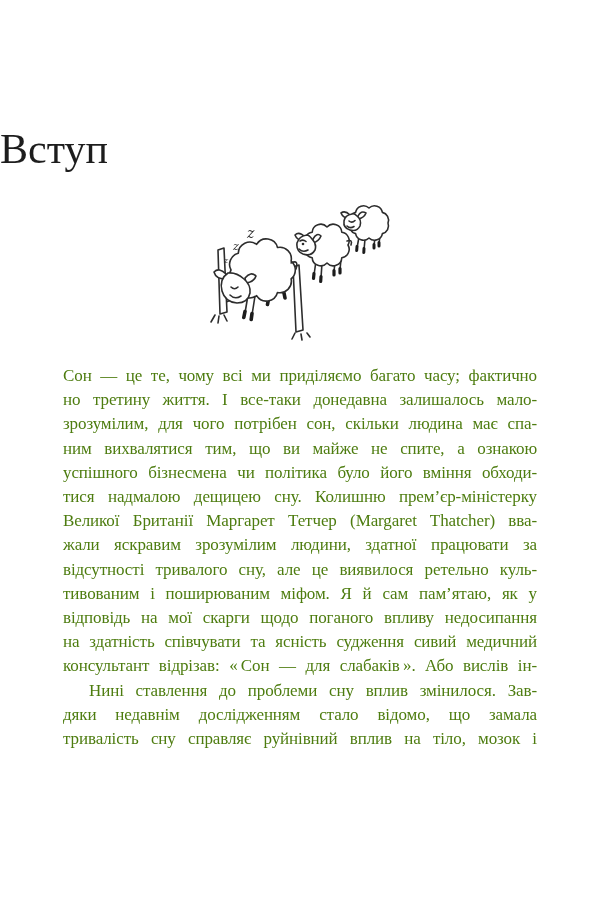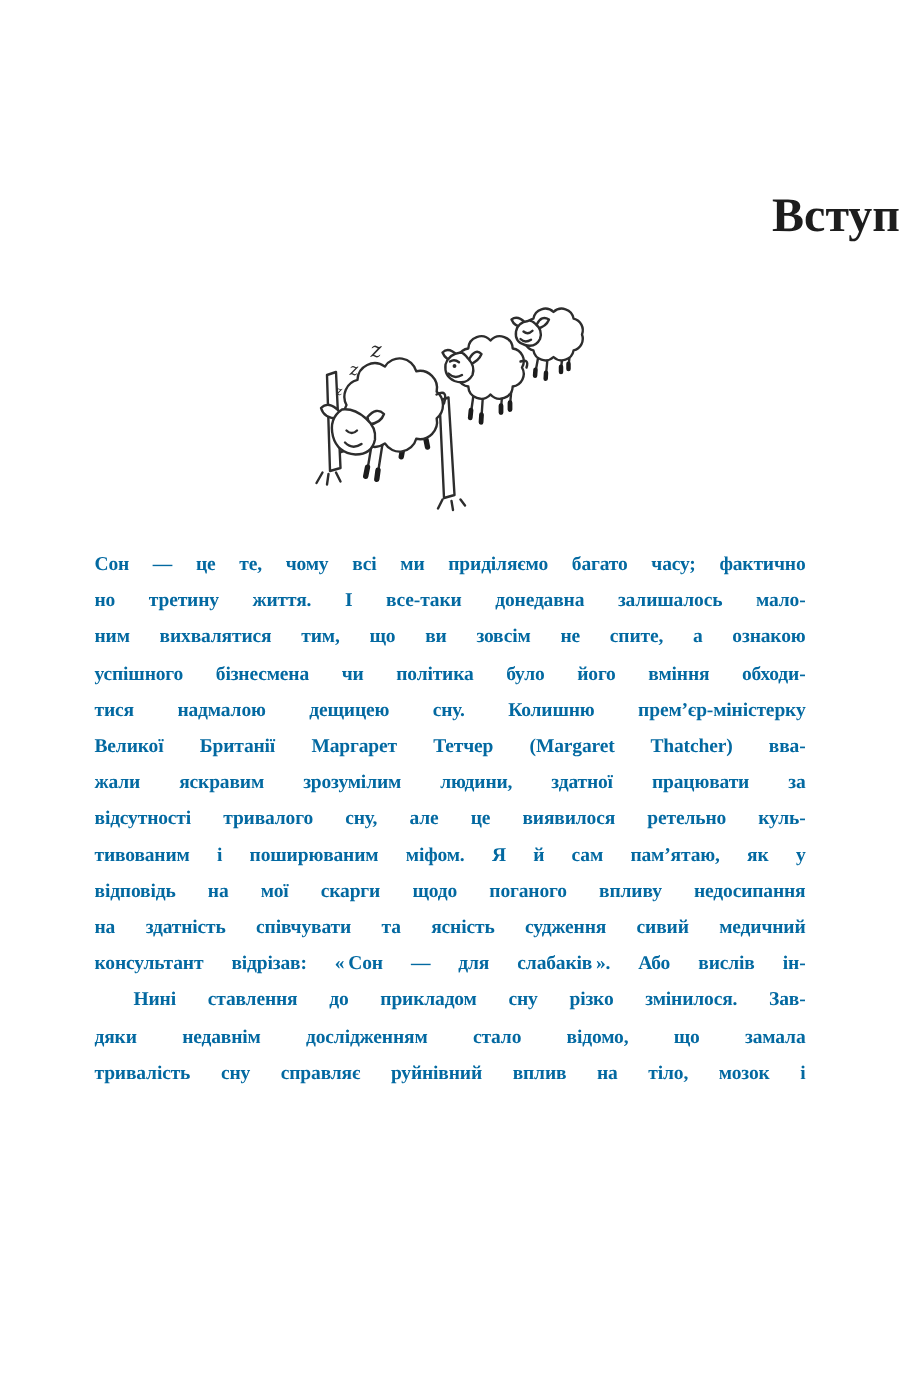--- a/index.html
+++ b/index.html
@@ -14,43 +14,42 @@
     background: #ffffff;
     overflow: hidden;
     font-family: "Liberation Serif", serif;
     color: #1d1d1d;
   }
   .chapter-title {
     position: absolute;
     top: 126px;
     left: 0;
     width: 100%;
-    text-align: right;
-    font-size: 32px;
+    text-align: left;
+    font-size: 42px;
     line-height: 1.1;
-    font-weight: 700;
+    font-weight: 400;
     color: #1d1d1d;
   }
   .illustration {
     position: absolute;
     left: 203px;
     top: 199px;
     width: 195px;
     height: 143px;
   }
   .illustration svg { display: block; width: 100%; height: 100%; }
   .body-text {
     position: absolute;
     left: 63px;
     top: 364px;
     width: 474px;
-    font-size: 13px;
+    font-size: 17px;
     letter-spacing: -0.1px;
-    color: #0369a1;
-    font-weight: bold;
+    color: #4d7c0f;
   }
   .line {
     line-height: 24.2px;
     text-align: justify;
     text-align-last: justify;
   }
   .line.left-last { text-align-last: left; }
   .line.indent { text-indent: 26px; }
   .zzz-letter {
     font-family: "DejaVu Serif", serif;
@@ -116,28 +115,29 @@
         <path d="M149,15 Q142,16 141,22 Q140,29 147,31 Q154,33 157,27 Q159,21 154,17 Q151,14 149,15 Z" fill="#ffffff"></path>
         <path d="M146,22 q3,2.5 6,-0.5"></path>
         <path d="M144,27 q3,3 7,0.5"></path>
       </g>
     </svg>
   </div>
 
   <div class="body-text">
       <div class="line">Сон — це те, чому всі ми приділяємо багато часу; фактично</div>
       <div class="line">но третину життя. І все-таки донедавна залишалось мало-</div>
-      <div class="line">ним вихвалятися тим, що ви зовсім не спите, а ознакою</div>
+      <div class="line">зрозумілим, для чого потрібен сон, скільки людина має спа-</div>
+      <div class="line">ним вихвалятися тим, що ви майже не спите, а ознакою</div>
       <div class="line">успішного бізнесмена чи політика було його вміння обходи-</div>
       <div class="line">тися надмалою дещицею сну. Колишню прем’єр-міністерку</div>
       <div class="line">Великої Британії Маргарет Тетчер (Margaret Thatcher) вва-</div>
       <div class="line">жали яскравим зрозумілим людини, здатної працювати за</div>
       <div class="line">відсутності тривалого сну, але це виявилося ретельно куль-</div>
       <div class="line">тивованим і поширюваним міфом. Я й сам пам’ятаю, як у</div>
       <div class="line">відповідь на мої скарги щодо поганого впливу недосипання</div>
       <div class="line">на здатність співчувати та ясність судження сивий медичний</div>
       <div class="line">консультант відрізав: « Сон — для слабаків ». Або вислів ін-</div>
-      <div class="line indent">Нині ставлення до прикладом сну різко змінилося. Зав-</div>
+      <div class="line indent">Нині ставлення до проблеми сну вплив змінилося. Зав-</div>
       <div class="line">дяки недавнім дослідженням стало відомо, що замала</div>
       <div class="line">тривалість сну справляє руйнівний вплив на тіло, мозок і</div>
     </div>
 
 </div>
 
 </body></html>

